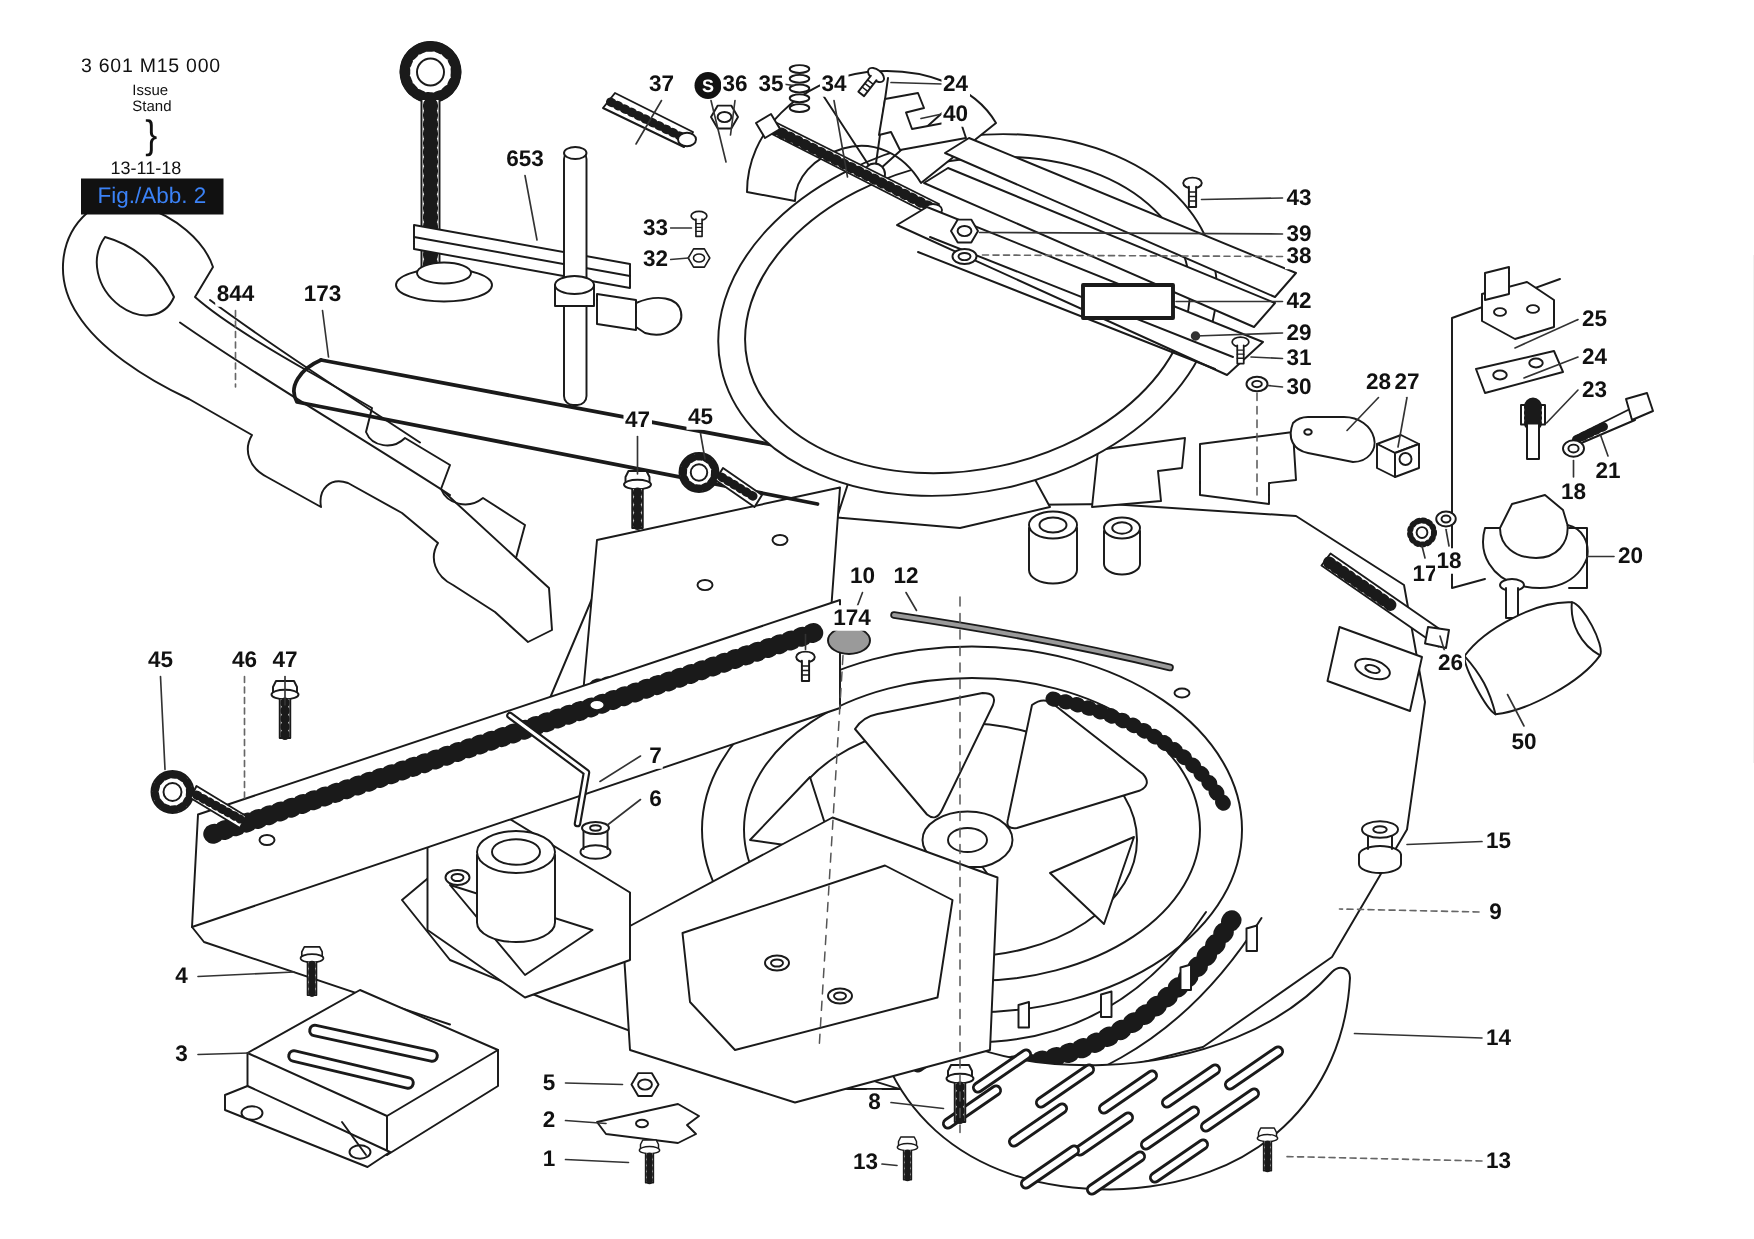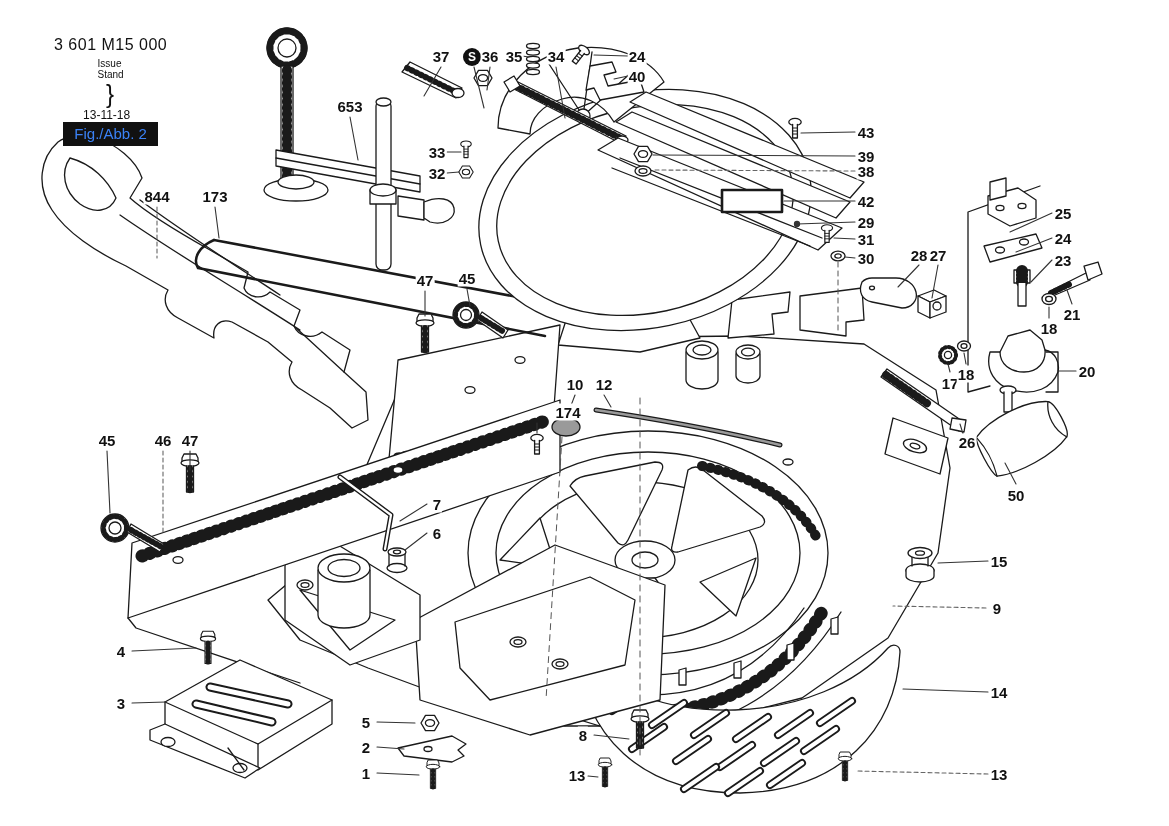--- a/index.html
+++ b/index.html
@@ -1,21 +1,21 @@
 <!DOCTYPE html>
 <html><head>
 <meta charset="utf-8">
 <style>
   html,body{margin:0;padding:0;background:#e8e8e8;}
   .page{position:relative;width:1169px;height:826px;background:#ffffff;overflow:hidden;
         font-family:"Liberation Sans",sans-serif;color:#111;}
   .art{position:absolute;left:0;top:0;}
   
   .hdr{position:absolute;left:54px;top:36px;}
-  .hdr .pn{font-size:16px;letter-spacing:.5px;}
+  .hdr .pn{font-size:13px;letter-spacing:.5px;}
   .hdr .row{display:flex;align-items:center;margin-top:4px;flex-direction:column;}
   .hdr .is{display:flex;flex-direction:column;font-size:10px;line-height:11px;}
   .hdr .brace{font-size:24px;font-weight:300;margin:0 2px 0 1px;transform:scaleY(1.1);}
   .hdr .date{font-size:12px;margin-right:8px;}
   .figbox{background:#111;color:#3b82f6;font-size:15px;padding:3px 11px 4px 11px;}
   
   .notices{position:absolute;left:1004px;top:52px;font-size:11px;line-height:13px;}
   
   .plabel{position:absolute;transform:translate(-50%,-50%);font-size:15px;font-weight:bold;
           white-space:nowrap;z-index:5;background:#fff;padding:0 1px;}

